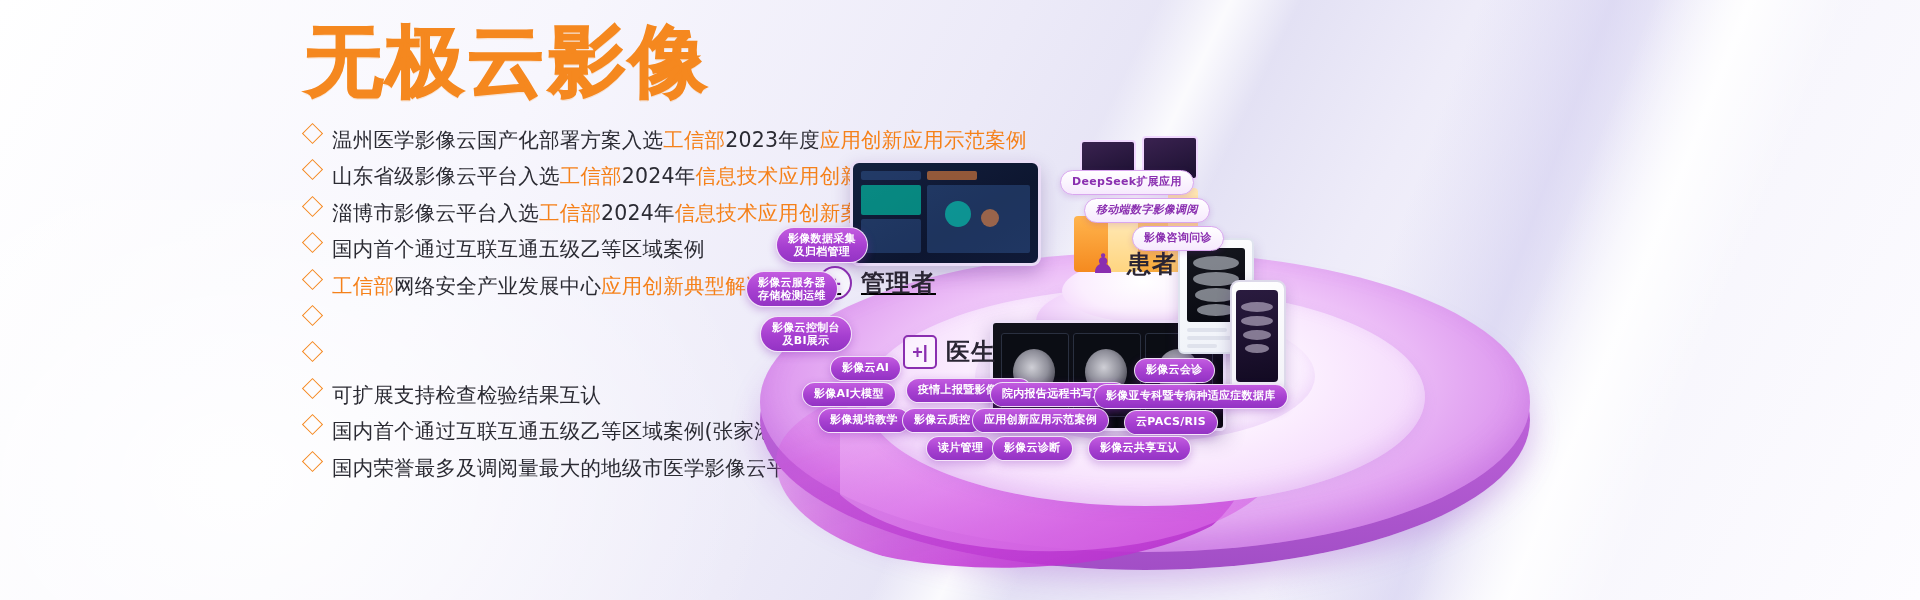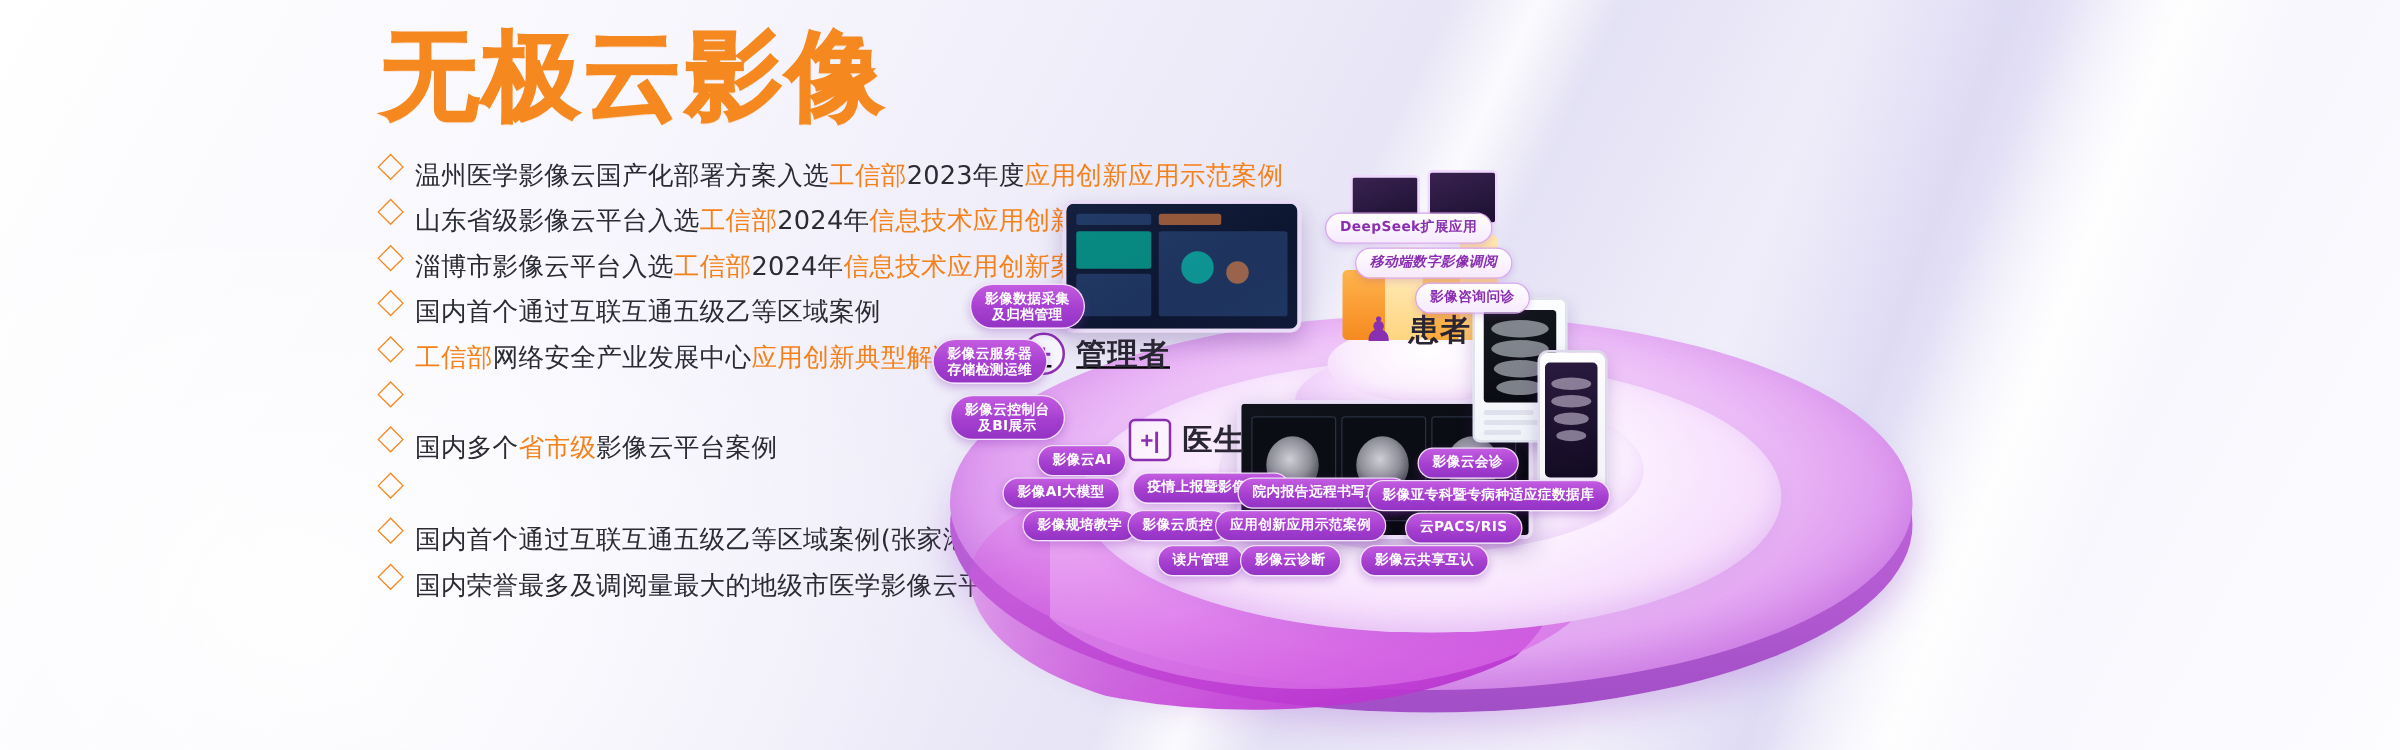--- a/index.html
+++ b/index.html
@@ -250,24 +250,24 @@
         </div>
         <div class="bullet">
           <span class="dia"></span>
           <span class="btext"><em>工信部</em><span>网络安全产业发展中心</span><em>应用创新典型解决方案</em></span>
         </div>
         <div class="bullet">
           <span class="dia"></span>
         </div>
         <div class="bullet">
           <span class="dia"></span>
-          <span class="btext"><span>国内多个</span><em>省市级</em><span>影像云平台案例</span></span>
-        </div>
-        <div class="bullet">
-          <span class="dia"></span>
+        </div>
+        <div class="bullet">
+          <span class="dia"></span>
+          <span class="btext"><span>可扩展支持检查检验结果互认</span></span>
         </div>
         <div class="bullet">
           <span class="dia"></span>
           <span class="btext"><span>国内首个通过互联互通五级乙等区域案例(张家港)</span></span>
         </div>
         <div class="bullet">
           <span class="dia"></span>
           <span class="btext"><span>国内荣誉最多及调阅量最大的地级市医学影像云平台(温州)</span></span>
         </div>
       </div>

